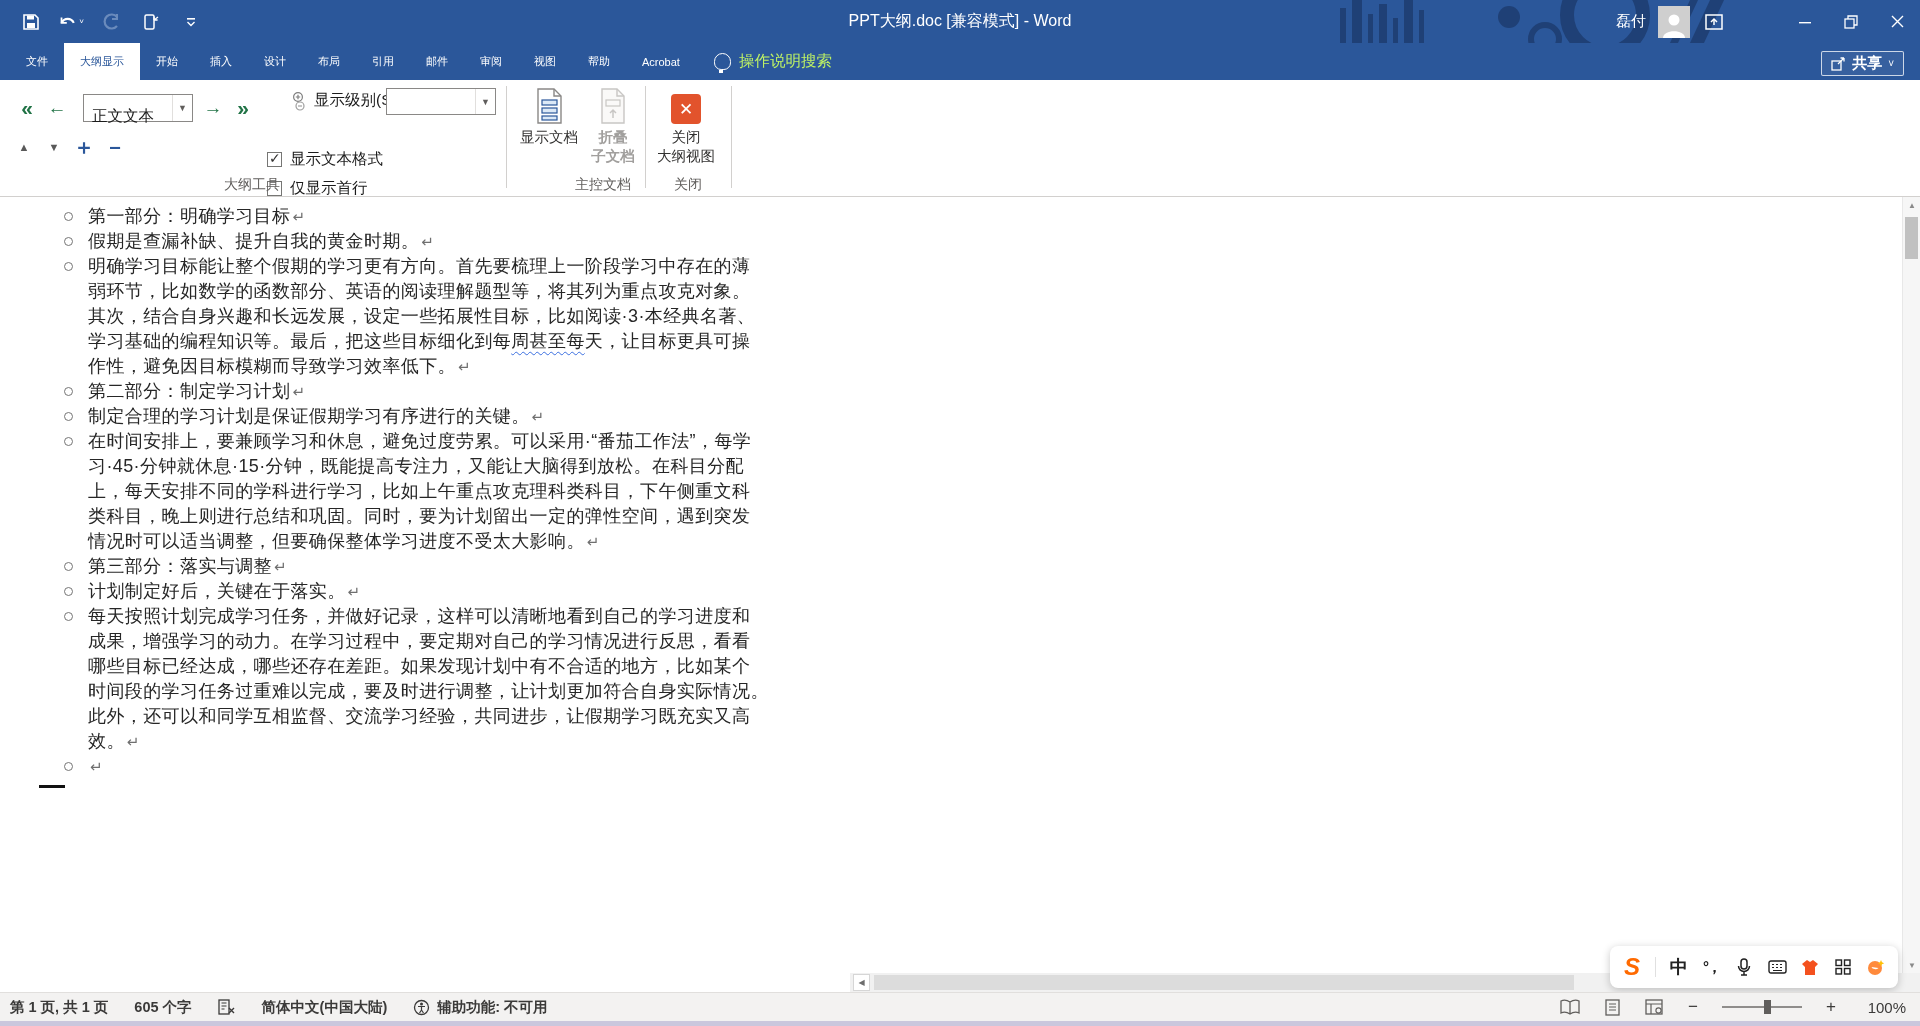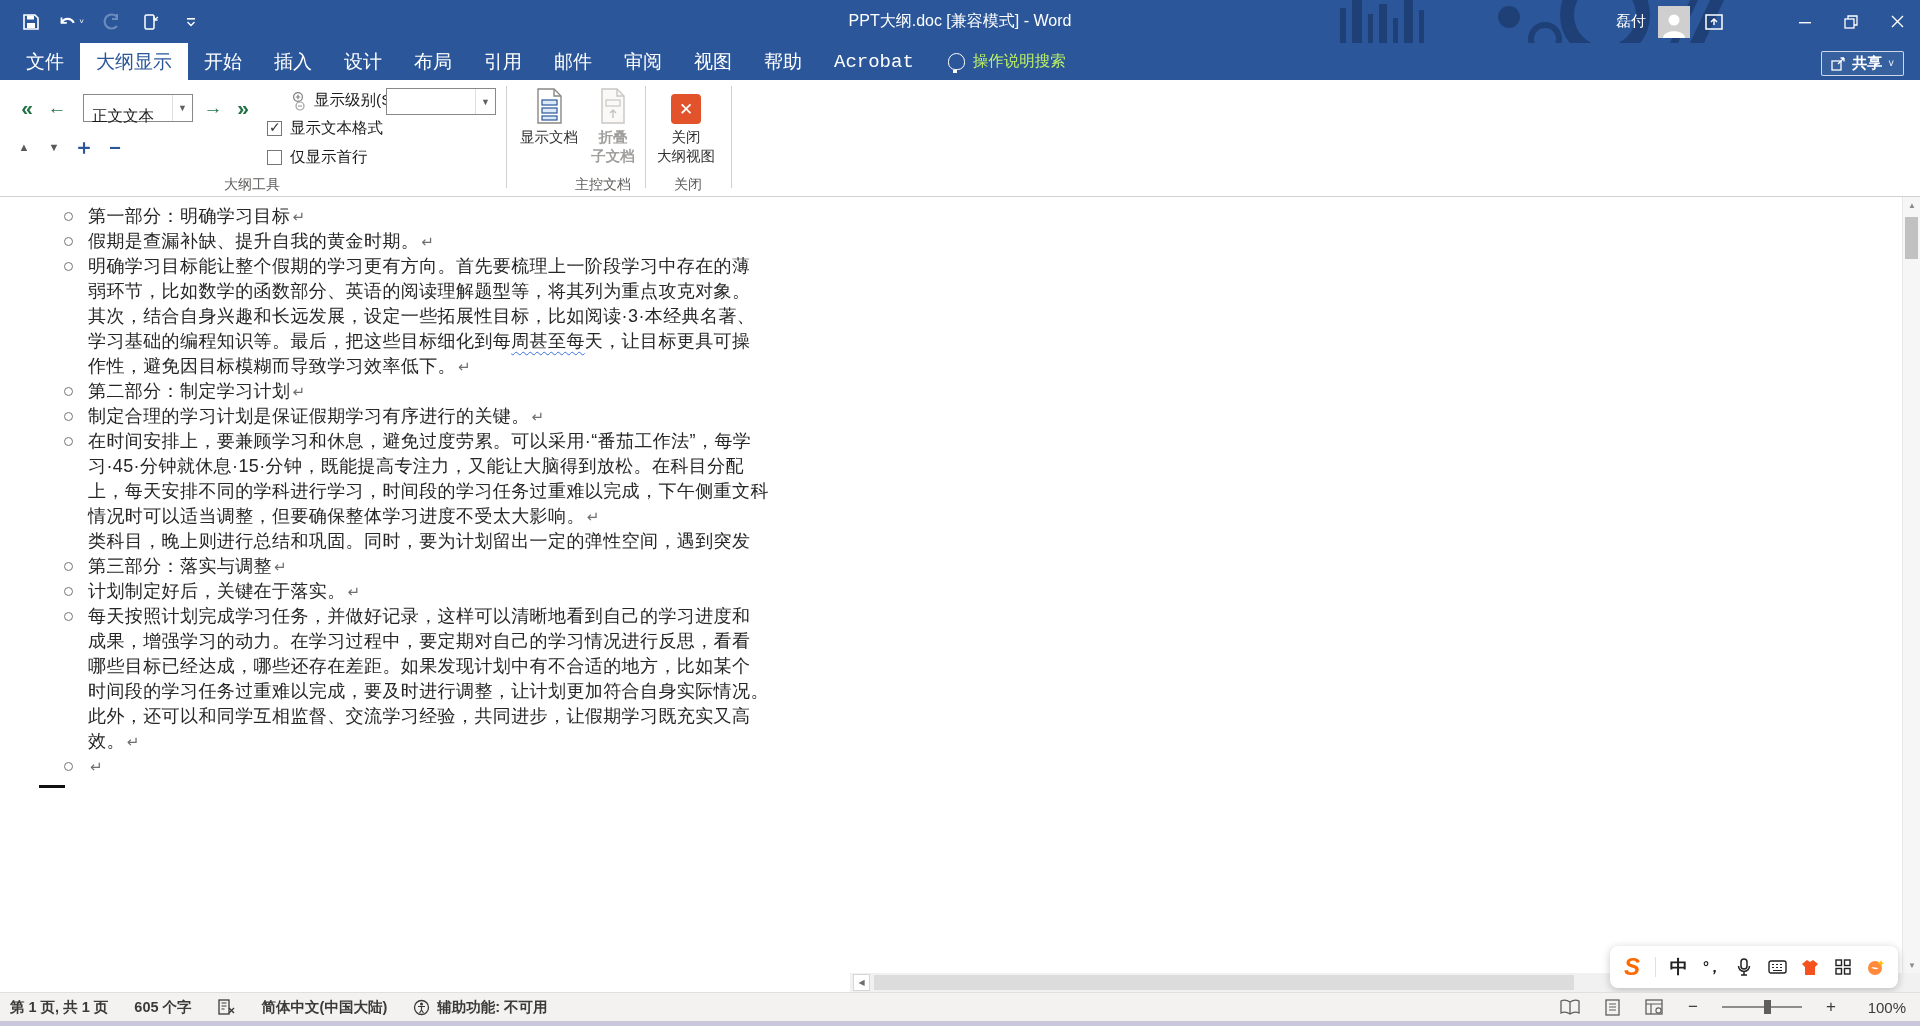--- a/index.html
+++ b/index.html
@@ -13,41 +13,41 @@
   .qat { position:absolute; left:18px; top:0; height:43px; display:flex; align-items:center; gap:14px; color:#fff; }
   .qat-btn { width:26px; height:28px; display:flex; align-items:center; justify-content:center; cursor:default; }
   .title-text { position:absolute; top:0; left:0; width:1920px; height:43px; display:flex; align-items:center; justify-content:center; color:#fff; font-size:16px; }
   .user-area { position:absolute; right:230px; top:0; height:43px; display:flex; align-items:center; gap:12px; color:#fff; font-size:15px; }
   .avatar { width:32px; height:32px; background:#cfcfcf; display:flex; align-items:flex-end; justify-content:center; overflow:hidden; }
   .win-controls { position:absolute; right:0; top:0; height:43px; display:flex; }
   .win-btn { width:46px; height:43px; display:flex; align-items:center; justify-content:center; color:#fff; }
   .ribbon-opts { position:absolute; right:186px; top:0; height:43px; width:40px; display:flex; align-items:center; justify-content:center; }
   
   .tabrow { position:absolute; left:0; top:43px; width:1920px; height:37px; background:#2b579a; display:flex; align-items:stretch; padding-left:10px; }
-  .tab { color:#fff; font-size:19px; padding:0 16px; display:flex; align-items:center; white-space:nowrap;font-family:Liberation Mono, monospace; }
+  .tab { color:#fff; font-size:11px; padding:0 16px; display:flex; align-items:center; white-space:nowrap; }
   .tab.active { background:#fff; color:#2b579a; }
   .search-hint { display:flex; align-items:center; gap:8px; color:#bef264; font-size:15.5px; margin-left:18px; }
   .bulb { width:17px; height:17px; border:1.6px solid #fff; border-radius:50% 50% 42% 42%; position:relative; }
   .bulb:after { content:""; position:absolute; left:4.5px; bottom:-4px; width:4px; height:3px; background:#fff; }
   .share-btn { position:absolute; right:16px; top:51px; height:25px; padding:0 9px; border:1px solid rgba(255,255,255,.75); border-radius:2px; color:#fff; font-size:15px; font-weight:bold; display:flex; align-items:center; gap:6px; background:rgba(255,255,255,.06); }
   .share-chev { font-size:10px; font-weight:normal; }
   
   .ribbon { position:absolute; left:0; top:80px; width:1920px; height:117px; background:#fff; border-bottom:1px solid #d2d0ce; }
   .vsep { position:absolute; top:6px; height:102px; width:1px; background:#d2d0ce; }
   .grp-label { position:absolute; top:96px; height:18px; font-size:14px; color:#605e5c; text-align:center; }
   .green { color:#217346; }
   .nav-arrow { position:absolute; top:14px; height:28px; display:flex; align-items:center; justify-content:center; font-weight:bold; }
   .style-box { position:absolute; left:83px; top:14px; width:110px; height:28px; border:1px solid #8a8886; background:#fff; display:flex; align-items:center; }
   .style-box .val { flex:1; padding-left:8px; font-size:15.5px; color:#1b1b1b; white-space:nowrap;margin-top:16px; }
   .combo-arrow { width:20px; height:100%; border-left:1px solid #e1dfdd; display:flex; align-items:center; justify-content:center; color:#605e5c; font-size:9px; }
   .row2-btn { position:absolute; top:56px; width:24px; height:22px; display:flex; align-items:center; justify-content:center; }
   .lvl-label { position:absolute; left:292px; top:10px; font-size:15.5px; color:#1b1b1b; display:flex; align-items:center; gap:6px; }
   .lvl-box { position:absolute; left:386px; top:8px; width:110px; height:27px; border:1px solid #8a8886; background:#fff; display:flex; }
   .lvl-box .val { flex:1; }
-  .cb-row { position:absolute; left:267px; display:flex; align-items:center; gap:8px; font-size:15.5px; color:#1b1b1b; }
+  .cb-row { position:absolute; left:267px; display:flex; align-items:center; gap:8px; font-size:15.5px; color:#1b1b1b;margin-top:31px; }
   .cb { width:15px; height:15px; border:1px solid #767674; background:#fff; position:relative; }
   .cb.checked:after { content:"✓"; position:absolute; left:1px; top:-3px; font-size:14px; color:#323130; }
   .big-btn { position:absolute; top:6px; width:72px; text-align:center; font-size:14.5px; color:#323130; line-height:19px; }
   .big-btn .ic { height:38px; display:flex; align-items:flex-end; justify-content:center; margin-bottom:4px; }
   .big-btn.disabled { color:#a19f9d; }
   .xicon { width:30px; height:30px; background:#e2532c; border-radius:4px; display:flex; align-items:center; justify-content:center; color:#fff; font-size:17px; font-weight:bold; }
   .collapse-chev { position:absolute; right:8px; top:180px; width:16px; height:14px; color:#605e5c; display:flex; align-items:center; justify-content:center; }
   
   .doc { position:absolute; left:0; top:197px; width:1902px; height:776px; background:#fff; overflow:hidden; }
   .outline { position:absolute; left:64px; top:7px; }
@@ -329,23 +329,23 @@
         <span class="obullet"></span>
         <div class="olines">
           <div class="oline">制定合理的学习计划是保证假期学习有序进行的关键。<span class="pmark">↵</span></div>
         </div>
       </div>
       <div class="oitem">
         <span class="obullet"></span>
         <div class="olines">
           <div class="oline">在时间安排上，要兼顾学习和休息，避免过度劳累。可以采用·“番茄工作法”，每学</div>
           <div class="oline">习·45·分钟就休息·15·分钟，既能提高专注力，又能让大脑得到放松。在科目分配</div>
-          <div class="oline">上，每天安排不同的学科进行学习，时间段的学习任务过重难以完成，下午侧重文科</div>
+          <div class="oline">上，每天安排不同的学科进行学习，比如上午重点攻克理科类科目，下午侧重文科</div>
+          <div class="oline">类科目，晚上则进行总结和巩固。同时，要为计划留出一定的弹性空间，遇到突发</div>
           <div class="oline">情况时可以适当调整，但要确保整体学习进度不受太大影响。<span class="pmark">↵</span></div>
-          <div class="oline">类科目，晚上则进行总结和巩固。同时，要为计划留出一定的弹性空间，遇到突发</div>
         </div>
       </div>
       <div class="oitem">
         <span class="obullet"></span>
         <div class="olines">
           <div class="oline">第三部分：落实与调整<span class="pmark">↵</span></div>
         </div>
       </div>
       <div class="oitem">
         <span class="obullet"></span>

